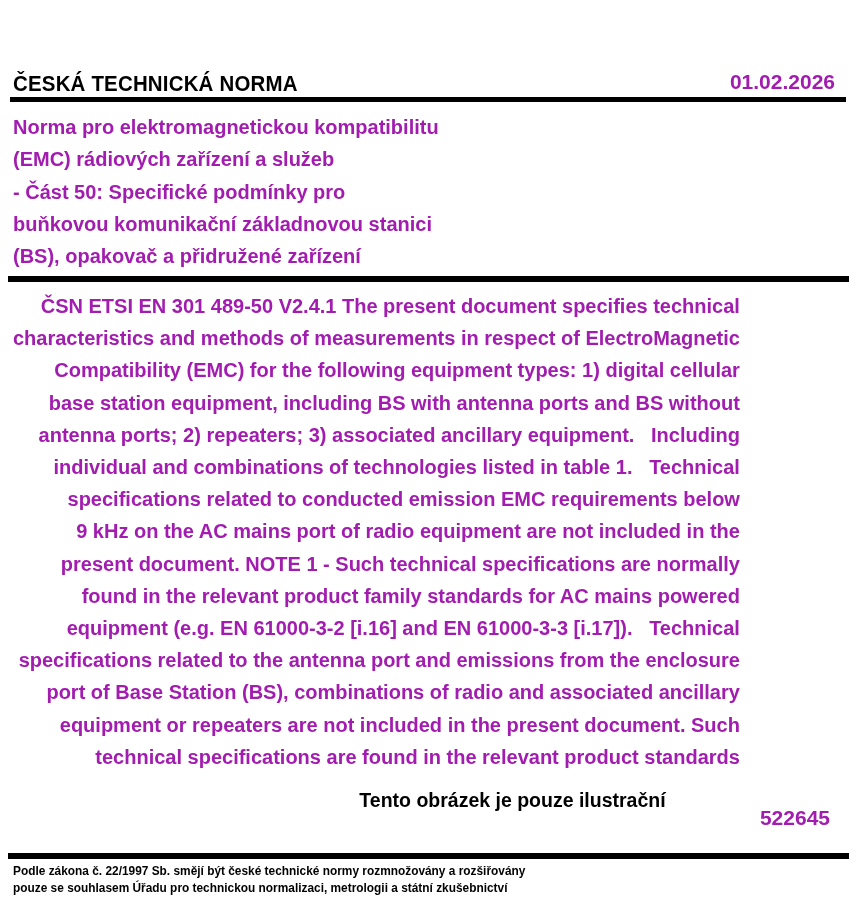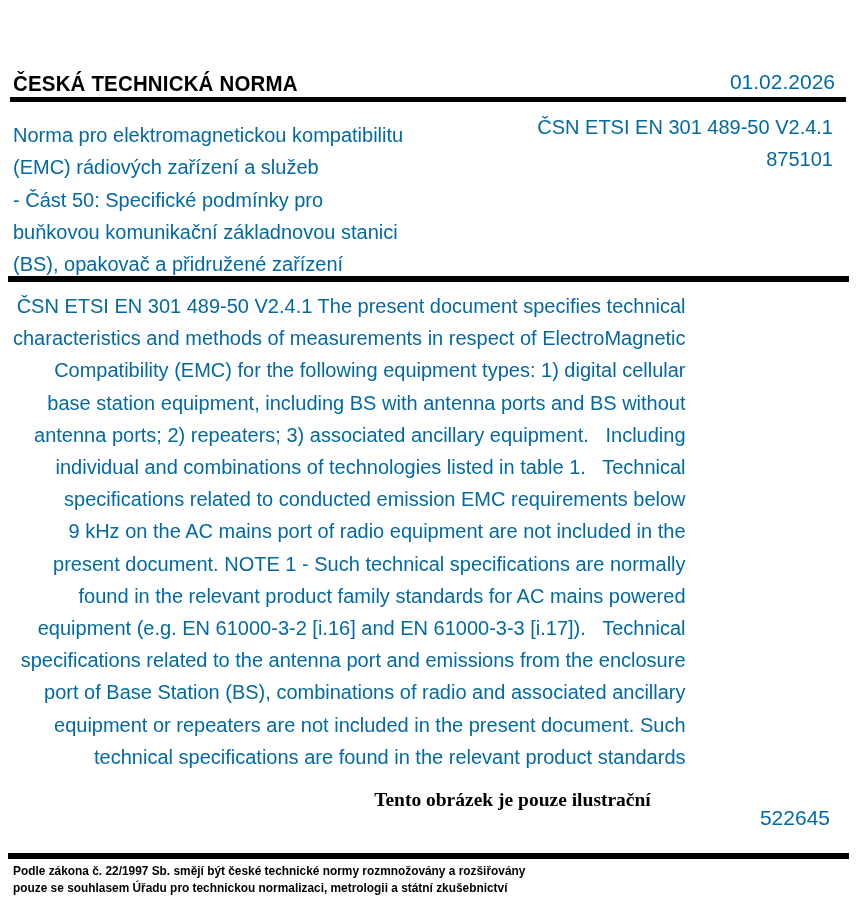--- a/index.html
+++ b/index.html
@@ -8,21 +8,21 @@
     background: #ffffff;
   }
   .page {
     position: relative;
     width: 865px;
     height: 914px;
     background: #ffffff;
     font-family: "Liberation Sans", sans-serif;
     overflow: hidden;
   }
-  .accent { color: #0369a1; }
+  .accent { color: #a21caf; font-weight: bold; }
 
   .header-title {
     position: absolute;
     left: 13px;
     top: 71px;
     font-size: 22px;
     font-weight: bold;
     color: #000000;
     letter-spacing: 0.2px;
     transform: scaleX(0.93);
@@ -44,21 +44,20 @@
   .rule-2 { left: 8px;  top: 276px; width: 841px; height: 6px; }
   .rule-3 { left: 8px;  top: 853px; width: 841px; height: 6px; }
 
   .czech-title {
     position: absolute;
     left: 13px;
     top: 111px;
     font-size: 20px;
     line-height: 32.3px;
     white-space: pre;
-    margin-top: 8px;
   }
   .designation-block {
     position: absolute;
     right: 32px;
     top: 111px;
     font-size: 20px;
     line-height: 32.3px;
     text-align: right;
     white-space: pre;
   }
@@ -74,21 +73,20 @@
   .caption {
     position: absolute;
     left: 160px;
     top: 789px;
     width: 705px;
     text-align: center;
     font-size: 19.5px;
     font-weight: bold;
     color: #000000;
     white-space: pre;
-    font-family: Liberation Serif, serif;
   }
   .footer-legal {
     position: absolute;
     left: 13px;
     top: 862px;
     font-size: 13.5px;
     font-weight: bold;
     line-height: 17px;
     color: #000000;
     transform: scaleX(0.88);
@@ -113,22 +111,20 @@
   <div class="header-date accent">01.02.2026</div>
 
   <div class="rule rule-1"></div>
 
   <div class="czech-title accent">Norma pro elektromagnetickou kompatibilitu
 (EMC) rádiových zařízení a služeb
 - Část 50: Specifické podmínky pro
 buňkovou komunikační základnovou stanici
 (BS), opakovač a přidružené zařízení</div>
 
-  <div class="designation-block accent">ČSN ETSI EN 301 489-50 V2.4.1
-875101</div>
 
   <div class="rule rule-2"></div>
 
   <div class="abstract accent">ČSN ETSI EN 301 489-50 V2.4.1 The present document specifies technical
 characteristics and methods of measurements in respect of ElectroMagnetic
 Compatibility (EMC) for the following equipment types: 1) digital cellular
 base station equipment, including BS with antenna ports and BS without
 antenna ports; 2) repeaters; 3) associated ancillary equipment.   Including
 individual and combinations of technologies listed in table 1.   Technical
 specifications related to conducted emission EMC requirements below

